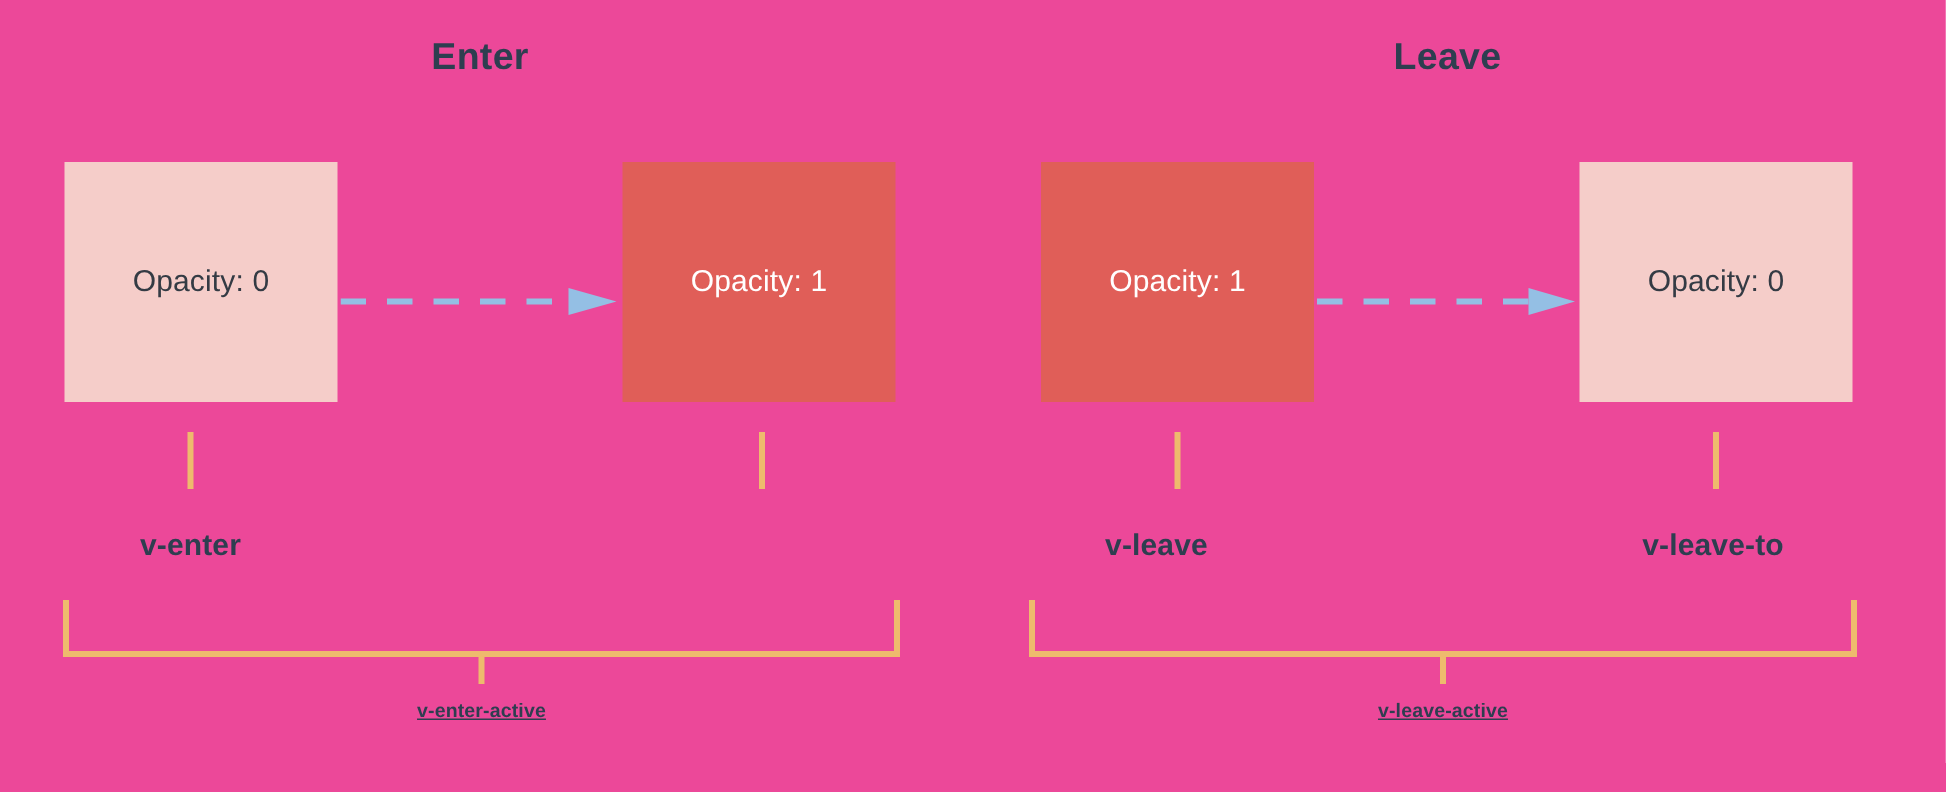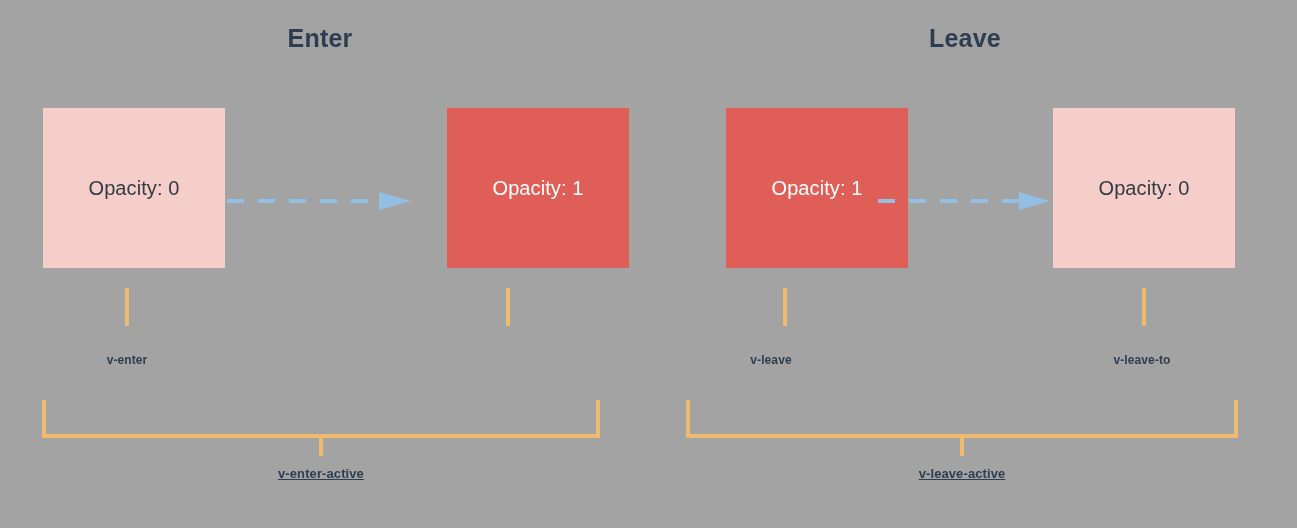--- a/index.html
+++ b/index.html
@@ -10,21 +10,21 @@
     width: 1297px;
     height: 528px;
     background: #ffffff;
     font-family: "Liberation Sans", sans-serif;
     overflow: hidden;
   }
   #canvas {
     position: relative;
     width: 1297px;
     height: 528px;
-    background: #a3a3a3;
+    background: #ec4899;
   }
 
   .group-title {
     position: absolute;
     font-size: 25px;
     font-weight: bold;
     color: #2e3e50;
     letter-spacing: 0.2px;
     text-align: center;
     white-space: nowrap;
@@ -36,21 +36,20 @@
     height: 160px;
     display: flex;
     align-items: center;
     justify-content: center;
   }
   .state-box.light {
     background: #f5cdc9;
   }
   .state-box.dark {
     background: #e05e58;
-    margin-left: 32px;
   }
   .state-box .box-label {
     font-size: 20px;
     font-weight: 400;
     white-space: nowrap;
     letter-spacing: 0.1px;
   }
   .state-box.light .box-label { color: #343b44; }
   .state-box.dark  .box-label { color: #ffffff; }
 
@@ -61,21 +60,21 @@
   .arrow-wrap svg { display: block; }
 
   .stem {
     position: absolute;
     width: 4px;
     background: #eeba6d;
   }
 
   .class-label {
     position: absolute;
-    font-size: 12px;
+    font-size: 20px;
     font-weight: bold;
     color: #2e3e50;
     white-space: nowrap;
     text-align: center;
     letter-spacing: 0.1px;
   }
 
   .bracket {
     position: absolute;
     height: 38px;

